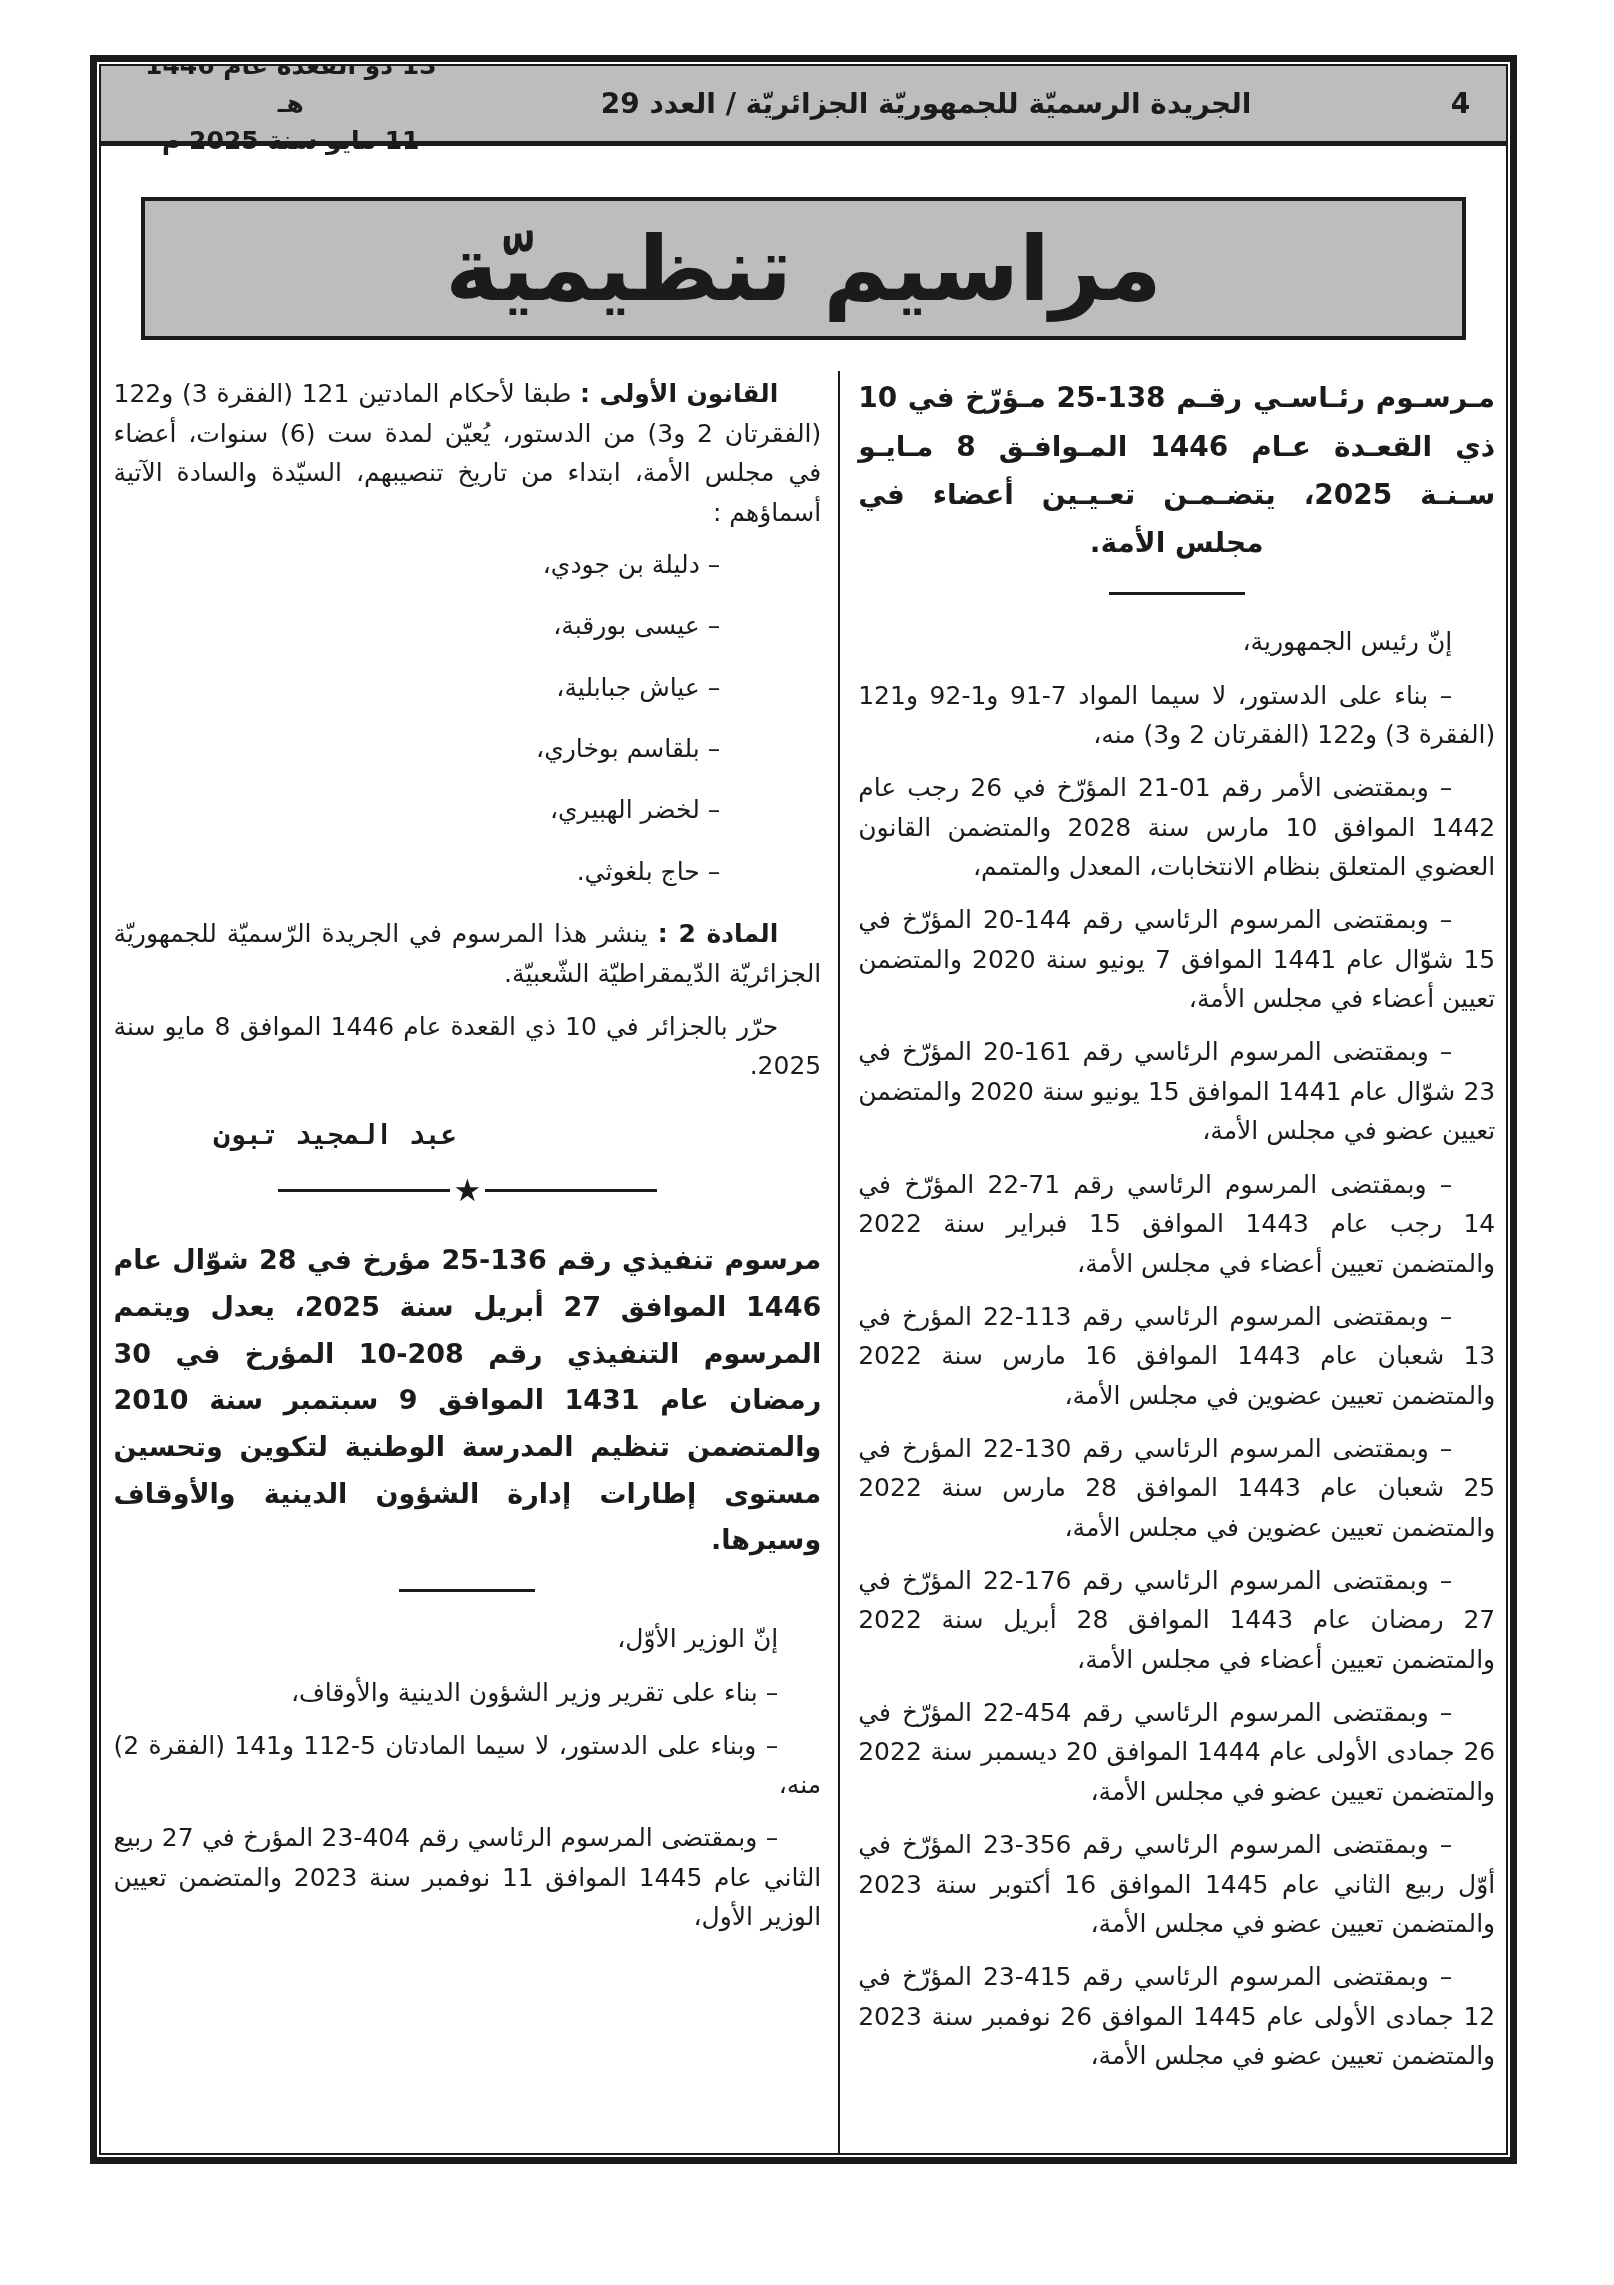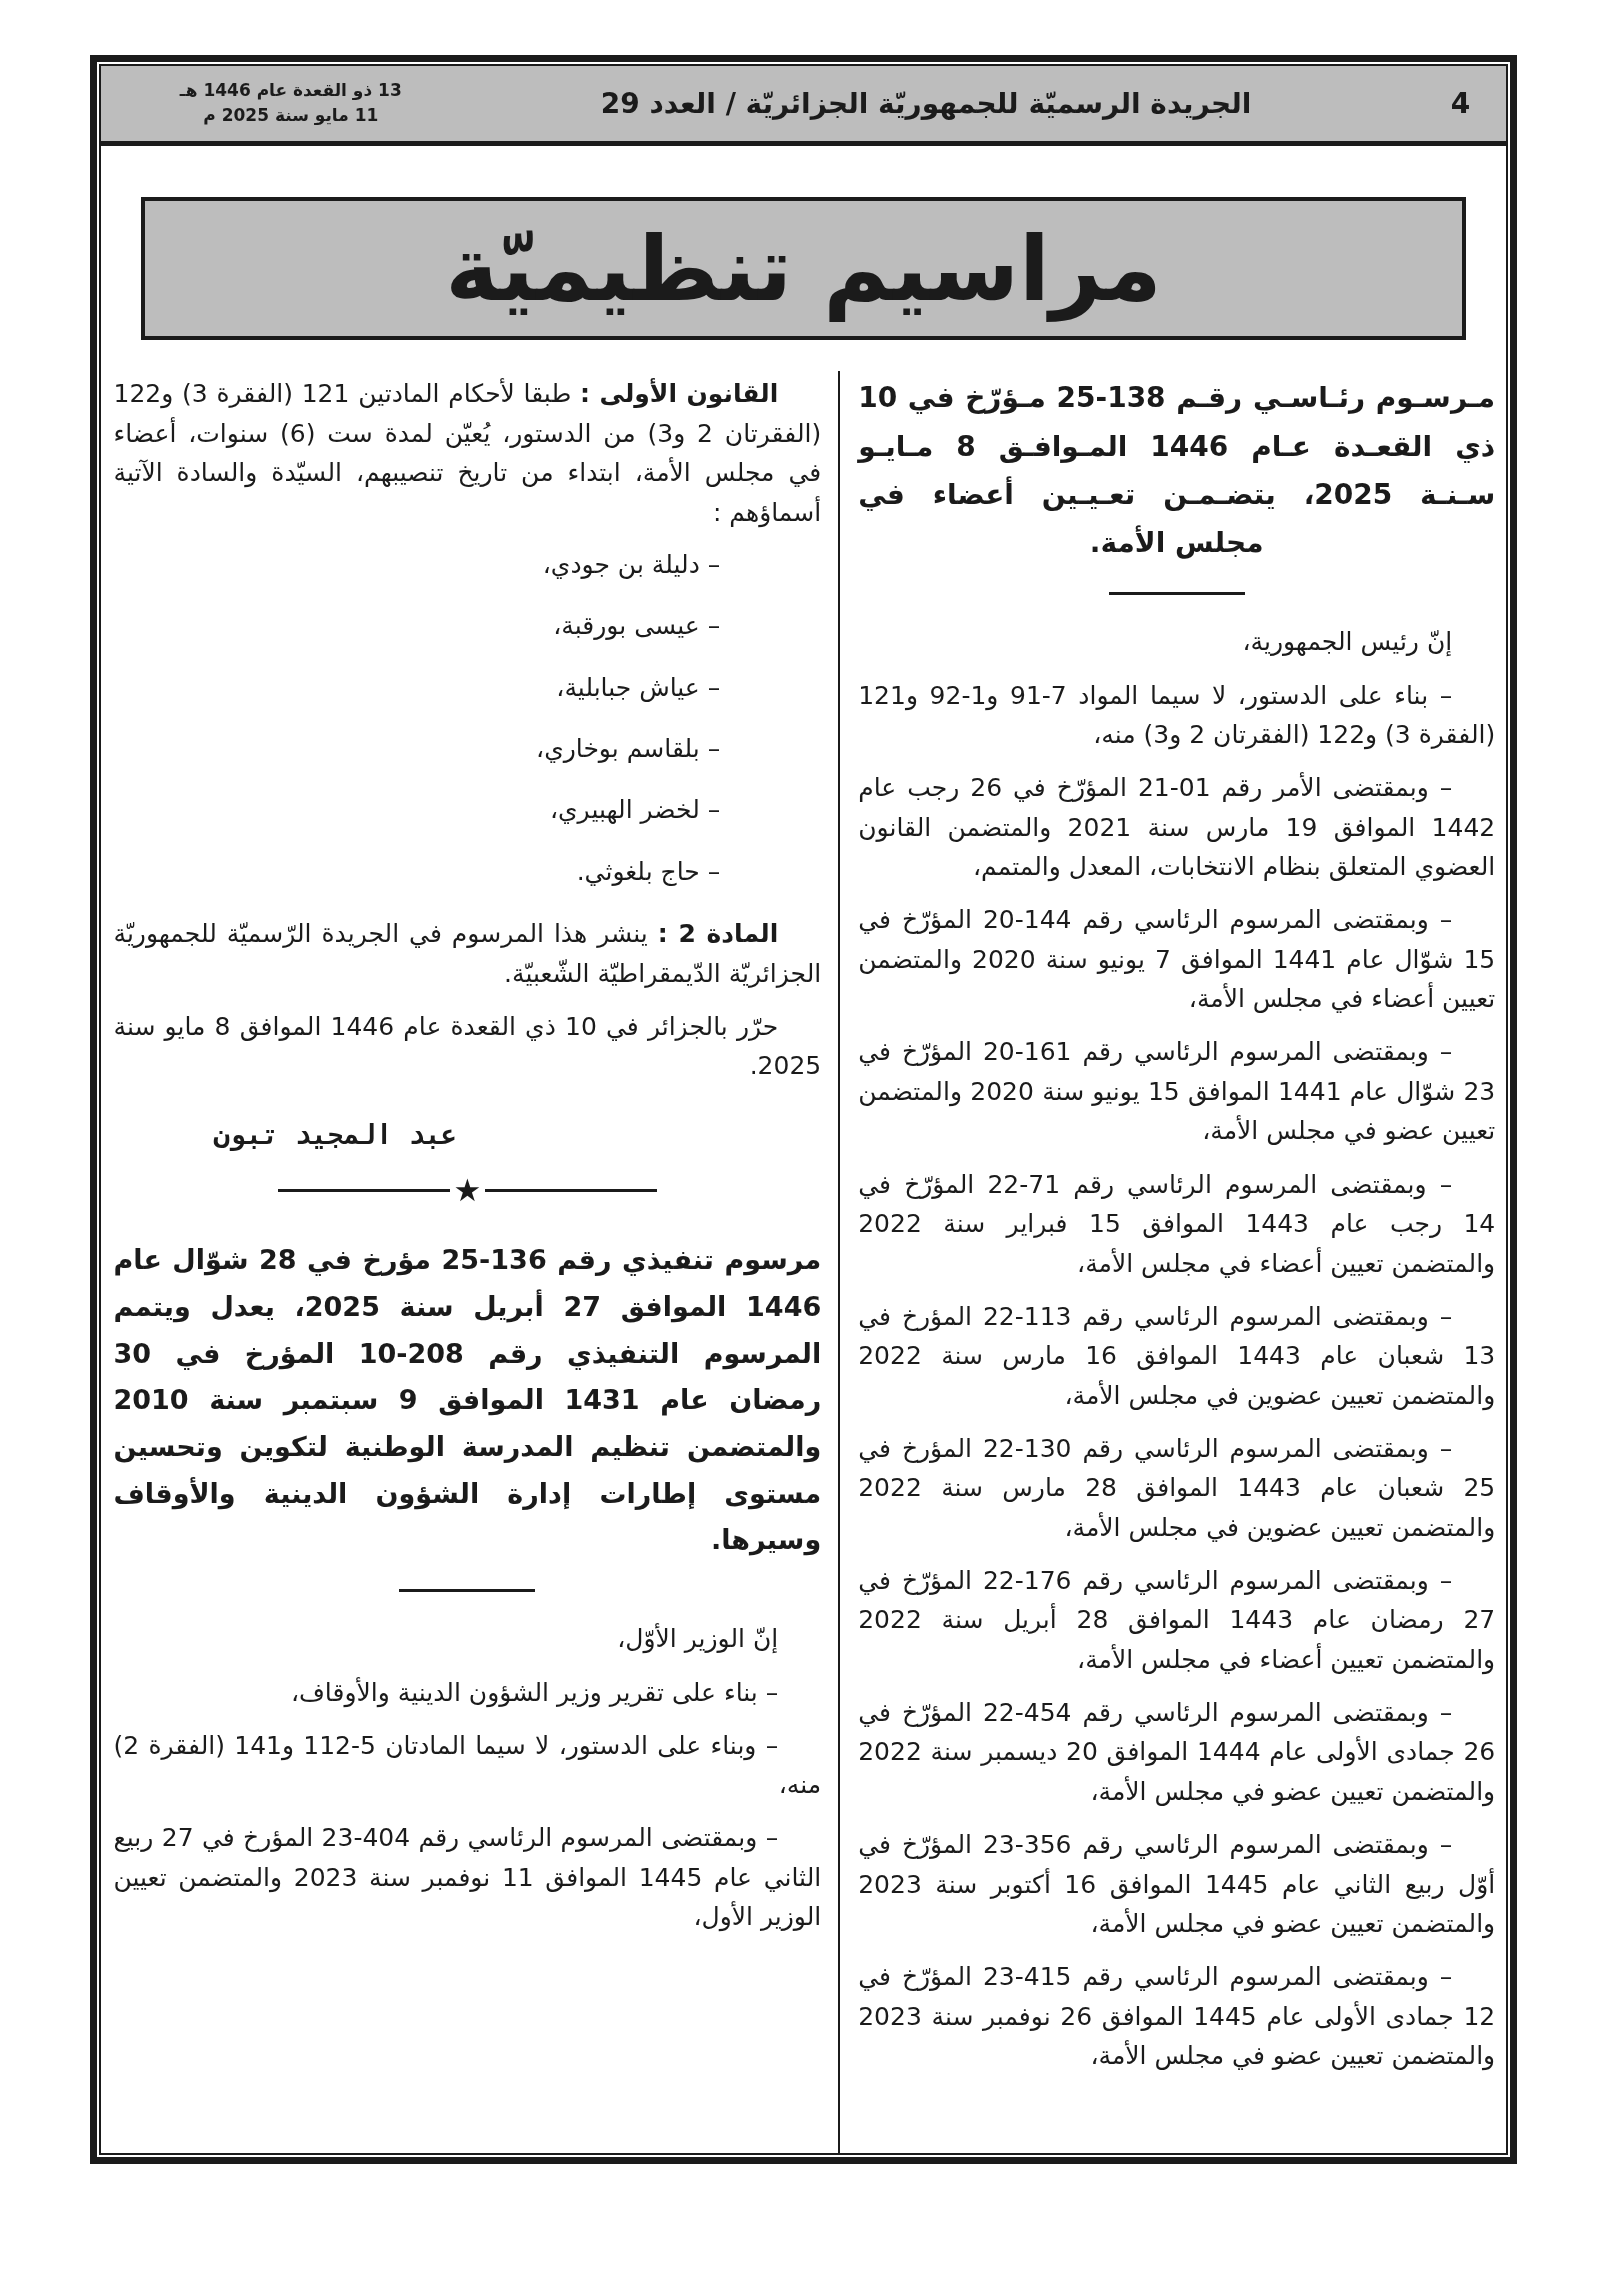--- a/index.html
+++ b/index.html
@@ -15,21 +15,21 @@
     position:absolute;inset:1.8px;border:2.7px solid #1b1b1b;
     display:flex;flex-direction:column;overflow:hidden;
   }
   .page-header{
     height:80px;flex:0 0 80px;background:#bdbdbd;border-bottom:5.4px solid #1b1b1b;
     display:flex;direction:rtl;align-items:center;padding:0 36px;box-sizing:border-box;
     font-weight:bold;
   }
   .page-number{font-size:28px;min-width:63px;text-align:right;}
   .journal-title{flex:1;text-align:center;font-size:28px;}
-  .header-dates{width:308px;text-align:center;font-size:17px;line-height:1.5;}
+  .header-dates{width:308px;text-align:center;font-size:25px;line-height:1.5;}
   .banner{
     margin:51px 40px 0;height:143px;flex:0 0 143px;box-sizing:border-box;
     border:4.5px solid #1b1b1b;background:#bdbdbd;
     display:flex;align-items:center;justify-content:center;
   }
   .banner-title{font-size:90px;font-weight:bold;letter-spacing:0.9px;direction:rtl;}
   .content{
     flex:1;display:flex;direction:rtl;margin-top:31px;min-height:0;
   }
   .col-right{width:666px;flex:0 0 666px;box-sizing:border-box;padding:3.6px 11px 0 18px;}
@@ -79,21 +79,21 @@
       <div class="banner-title">مراسيم تنظيميّة</div>
     </div>
 
     <div class="content">
 
       <div class="col-right">
         <p class="decree-title center-last">مـرسـوم رئـاسـي رقـم 138-25 مـؤرّخ في 10 ذي القعـدة عـام 1446 المـوافـق 8 مـايـو سـنـة 2025، يتضـمـن تعـيـين أعضاء في مجلس الأمة.</p>
         <div class="rule"></div>
         <p class="intro-par">إنّ رئيس الجمهورية،</p>
         <p class="body-par">– بناء على الدستور، لا سيما المواد 7-91 و1-92 و121 (الفقرة 3) و122 (الفقرتان 2 و3) منه،</p>
-        <p class="body-par">– وبمقتضى الأمر رقم 01-21 المؤرّخ في 26 رجب عام 1442 الموافق 19 مارس سنة 2021 والمتضمن القانون العضوي المتعلق بنظام الانتخابات، المعدل والمتمم،</p>
+        <p class="body-par">– وبمقتضى الأمر رقم 01-21 المؤرّخ في 26 رجب عام 1442 الموافق 10 مارس سنة 2028 والمتضمن القانون العضوي المتعلق بنظام الانتخابات، المعدل والمتمم،</p>
         <p class="body-par">– وبمقتضى المرسوم الرئاسي رقم 144-20 المؤرّخ في 15 شوّال عام 1441 الموافق 7 يونيو سنة 2020 والمتضمن تعيين أعضاء في مجلس الأمة،</p>
         <p class="body-par">– وبمقتضى المرسوم الرئاسي رقم 161-20 المؤرّخ في 23 شوّال عام 1441 الموافق 15 يونيو سنة 2020 والمتضمن تعيين عضو في مجلس الأمة،</p>
         <p class="body-par">– وبمقتضى المرسوم الرئاسي رقم 71-22 المؤرّخ في 14 رجب عام 1443 الموافق 15 فبراير سنة 2022 والمتضمن تعيين أعضاء في مجلس الأمة،</p>
         <p class="body-par">– وبمقتضى المرسوم الرئاسي رقم 113-22 المؤرخ في 13 شعبان عام 1443 الموافق 16 مارس سنة 2022 والمتضمن تعيين عضوين في مجلس الأمة،</p>
         <p class="body-par">– وبمقتضى المرسوم الرئاسي رقم 130-22 المؤرخ في 25 شعبان عام 1443 الموافق 28 مارس سنة 2022 والمتضمن تعيين عضوين في مجلس الأمة،</p>
         <p class="body-par">– وبمقتضى المرسوم الرئاسي رقم 176-22 المؤرّخ في 27 رمضان عام 1443 الموافق 28 أبريل سنة 2022 والمتضمن تعيين أعضاء في مجلس الأمة،</p>
         <p class="body-par">– وبمقتضى المرسوم الرئاسي رقم 454-22 المؤرّخ في 26 جمادى الأولى عام 1444 الموافق 20 ديسمبر سنة 2022 والمتضمن تعيين عضو في مجلس الأمة،</p>
         <p class="body-par">– وبمقتضى المرسوم الرئاسي رقم 356-23 المؤرّخ في أوّل ربيع الثاني عام 1445 الموافق 16 أكتوبر سنة 2023 والمتضمن تعيين عضو في مجلس الأمة،</p>
         <p class="body-par">– وبمقتضى المرسوم الرئاسي رقم 415-23 المؤرّخ في 12 جمادى الأولى عام 1445 الموافق 26 نوفمبر سنة 2023 والمتضمن تعيين عضو في مجلس الأمة،</p>
       </div>

